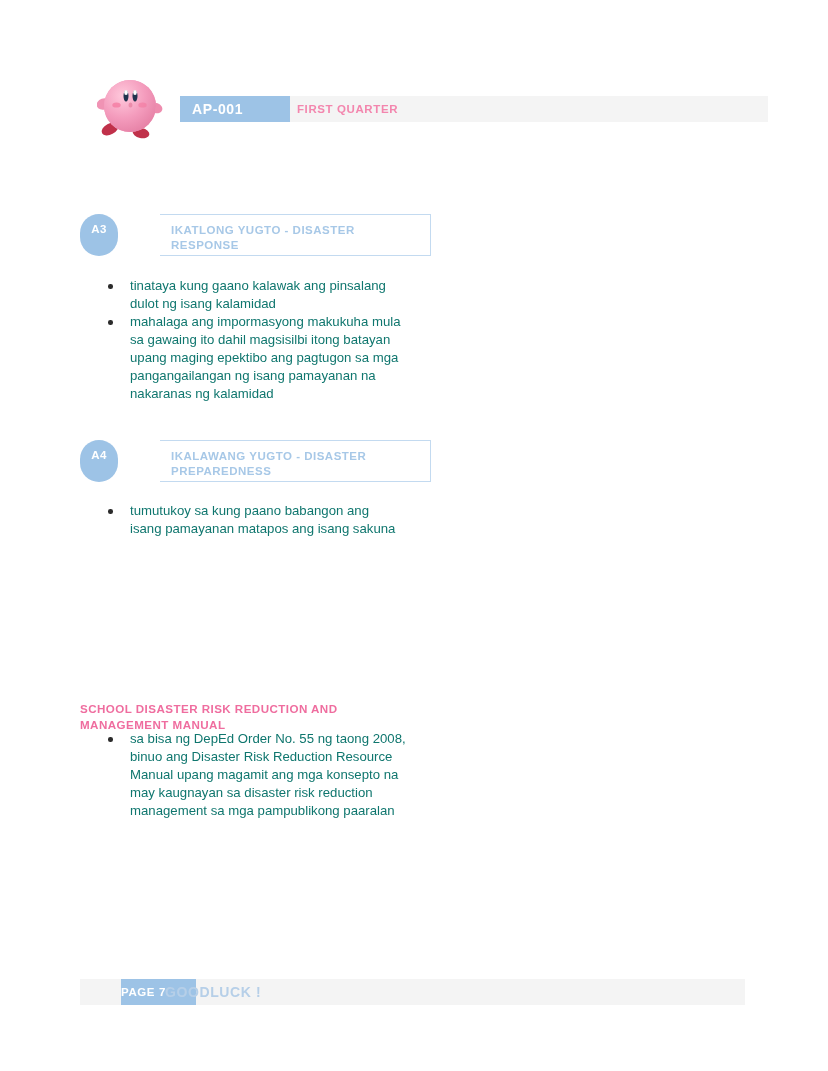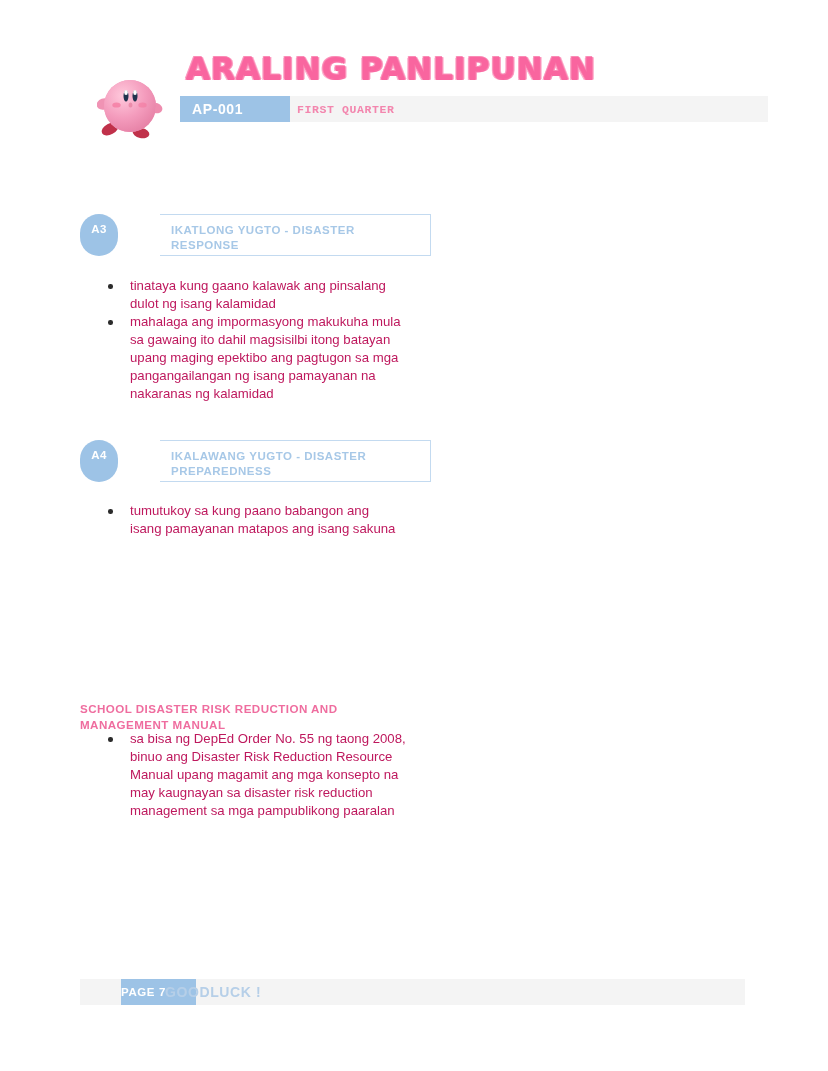--- a/index.html
+++ b/index.html
@@ -80,21 +80,20 @@
     position: absolute;
     left: 297px;
     top: 96px;
     height: 26px;
     display: flex;
     align-items: center;
     color: #f386ae;
     font-size: 11.5px;
     font-weight: bold;
     letter-spacing: 0.6px;
-    font-family: Liberation Mono, monospace;
   }
 
   
   .section-head {
     position: absolute;
     left: 80px;
     width: 309px;
     height: 42px;
   }
   .section-head .badge {
@@ -136,21 +135,21 @@
   
   .bullets {
     position: absolute;
     left: 104px;
     width: 300px;
     margin: 0;
     padding: 0;
     list-style: none;
     font-size: 13.2px;
     line-height: 18px;
-    color: #be185d;
+    color: #0f766e;
   }
   .bullets li {
     position: relative;
     padding-left: 26px;
     margin: 0 0 0 0;
   }
   .bullets li::before {
     content: "";
     position: absolute;
     left: 4px;
@@ -238,21 +237,20 @@
       </defs>
       <ellipse cx="19.5" cy="33" rx="4.2" ry="2.6" fill="#f4789f" opacity="0.75"></ellipse>
       <ellipse cx="45.5" cy="33" rx="4.2" ry="2.6" fill="#f4789f" opacity="0.6"></ellipse>
       <ellipse cx="29" cy="24" rx="2.5" ry="5.6" fill="#21344f"></ellipse>
       <ellipse cx="38" cy="24" rx="2.5" ry="5.6" fill="#21344f"></ellipse>
       <ellipse cx="29" cy="20.5" rx="1.8" ry="2.6" fill="#ffffff"></ellipse>
       <ellipse cx="38" cy="20.5" rx="1.8" ry="2.6" fill="#ffffff"></ellipse>
       <ellipse cx="33.5" cy="33" rx="2" ry="2.6" fill="#e0708f" opacity="0.55"></ellipse>
     </svg>
 
-    <div class="doc-title">ARALING PANLIPUNAN</div>
 
     <div class="header-bar"></div>
     <div class="header-code">AP-001</div>
     <div class="header-quarter">FIRST QUARTER</div>
   </div>
 
   <div class="section-head" id="sec-a3">
     <div class="badge">A3</div>
     <div class="titlebox">IKATLONG YUGTO - DISASTER RESPONSE</div>
   </div>

